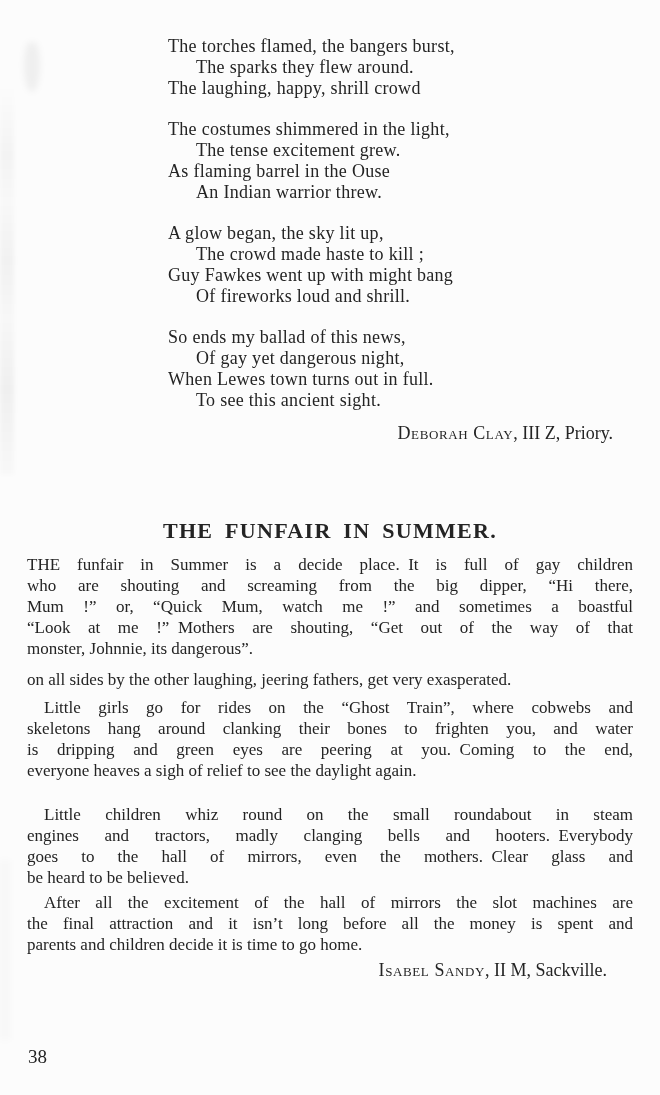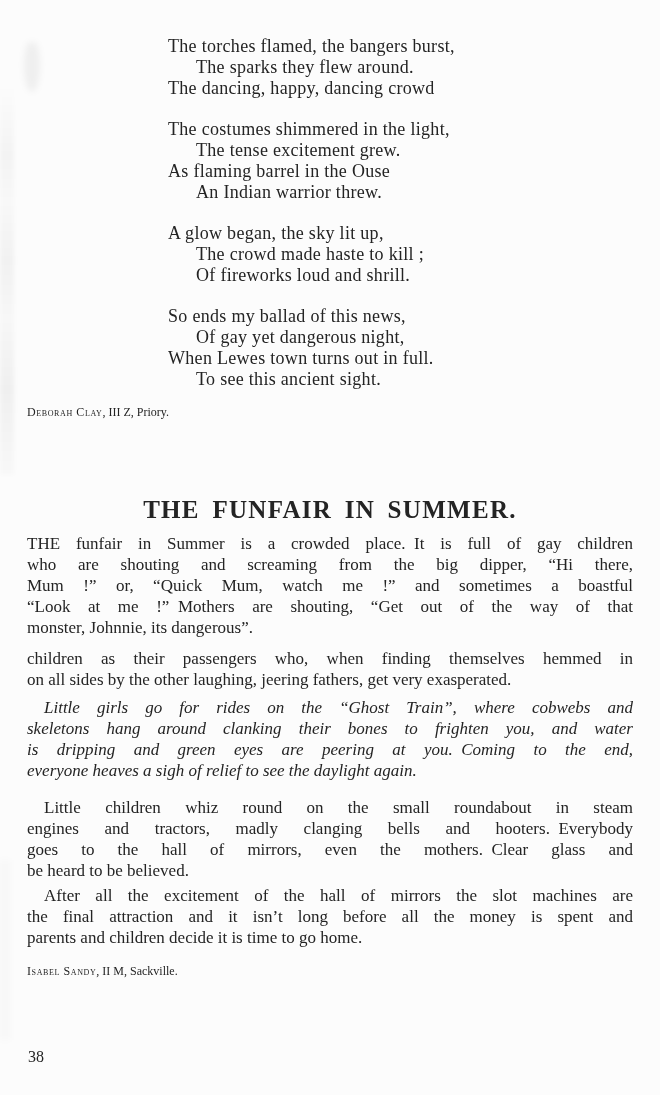--- a/index.html
+++ b/index.html
@@ -42,105 +42,105 @@
     line-height: 21px;
     letter-spacing: 0.3px;
   }
   .stanza { margin: 0 0 20px 0; }
   .stanza:last-child { margin-bottom: 0; }
   .pline { white-space: nowrap; }
   .pline.in { padding-left: 28px; }
 
   .attribution {
     margin-top: 12px;
-    font-size: 12px;
+    font-size: 18px;
     line-height: 21px;
-    text-align: left;
+    text-align: right;
     padding-right: 20px;
   }
   .attribution.a2 { margin-top: 0; padding-right: 26px; }
   .sc { font-variant: small-caps; letter-spacing: 0.6px; }
 
   .heading {
     margin: 76px 0 12px 0;
-    font-size: 25px;
+    font-size: 22px;
     line-height: 22px;
     font-weight: bold;
     text-align: center;
     letter-spacing: 1.3px;
     word-spacing: 5px;
   }
 
   .para { font-size: 17px; line-height: 21px; }
   .para.g10 { margin-bottom: 10px; }
   .para.g7  { margin-bottom: 7px; }
-  .para.g9  { margin-bottom: 16px; font-style: italic; }
+  .para.g9  { margin-bottom: 23px; }
   .para.g4  { margin-bottom: 4px; }
-  .para.g5  { margin-bottom: 13px; }
+  .para.g5  { margin-bottom: 5px; }
   .jline { text-align: justify; text-align-last: justify; }
   .jline.last { text-align: left; text-align-last: left; }
   .jline.ind { padding-left: 17px; }
 
   .pageno {
     position: absolute;
     left: 28px;
     top: 1046px;
-    font-size: 16px;
+    font-size: 19px;
     line-height: 22px;
   }
 </style>
 </head>
 <body>
 
 <div class="page">
   <div class="smudge s1"></div>
   <div class="smudge s2"></div>
   <div class="smudge s3"></div>
 
   <div class="content">
 
     <div class="poem">
       <div class="stanza">
         <div class="pline">The torches flamed, the bangers burst,</div>
         <div class="pline in">The sparks they flew around.</div>
-        <div class="pline">The dancing, happy, dancing crowd</div>
+        <div class="pline">The laughing, happy, shrill crowd</div>
       </div>
       <div class="stanza">
         <div class="pline">The costumes shimmered in the light,</div>
         <div class="pline in">The tense excitement grew.</div>
         <div class="pline">As flaming barrel in the Ouse</div>
         <div class="pline in">An Indian warrior threw.</div>
       </div>
       <div class="stanza">
         <div class="pline">A glow began, the sky lit up,</div>
         <div class="pline in">The crowd made haste to kill ;</div>
+        <div class="pline">Guy Fawkes went up with might bang</div>
         <div class="pline in">Of fireworks loud and shrill.</div>
       </div>
       <div class="stanza">
         <div class="pline">So ends my ballad of this news,</div>
         <div class="pline in">Of gay yet dangerous night,</div>
         <div class="pline">When Lewes town turns out in full.</div>
         <div class="pline in">To see this ancient sight.</div>
       </div>
     </div>
 
     <div class="attribution"><span class="sc">Deborah Clay</span><span>, III Z, Priory.</span></div>
 
     <h2 class="heading">THE FUNFAIR IN SUMMER.</h2>
 
     <div class="para g10">
-      <div class="jline">THE funfair in Summer is a crowded place. It is full of gay children</div>
+      <div class="jline">THE funfair in Summer is a decide place. It is full of gay children</div>
       <div class="jline">who are shouting and screaming from the big dipper, “Hi there,</div>
       <div class="jline">Mum !” or, “Quick Mum, watch me !” and sometimes a boastful</div>
       <div class="jline">“Look at me !” Mothers are shouting, “Get out of the way of that</div>
       <div class="jline last">monster, Johnnie, its dangerous”.</div>
     </div>
 
     <div class="para g7">
-      <div class="jline">children as their passengers who, when finding themselves hemmed in</div>
       <div class="jline last">on all sides by the other laughing, jeering fathers, get very exasperated.</div>
     </div>
 
     <div class="para g9">
       <div class="jline ind">Little girls go for rides on the “Ghost Train”, where cobwebs and</div>
       <div class="jline">skeletons hang around clanking their bones to frighten you, and water</div>
       <div class="jline">is dripping and green eyes are peering at you. Coming to the end,</div>
       <div class="jline last">everyone heaves a sigh of relief to see the daylight again.</div>
     </div>
 

